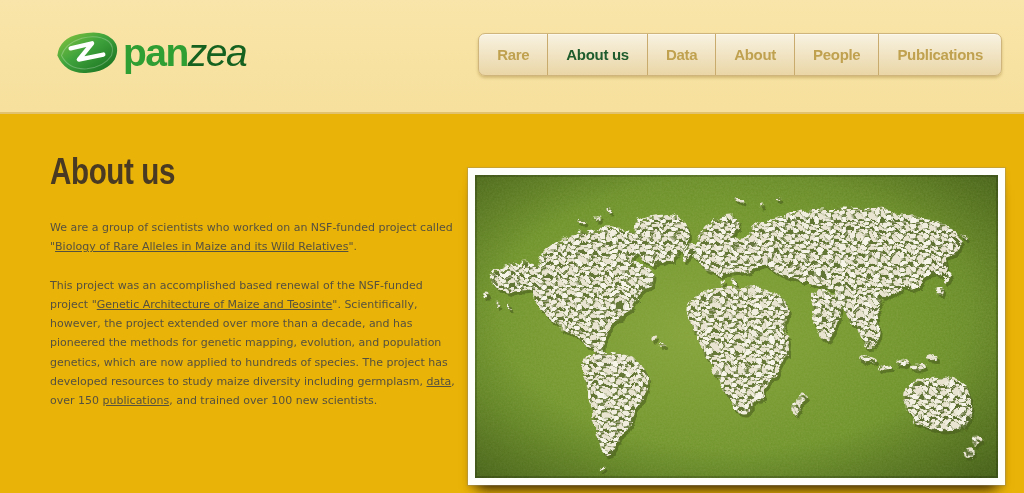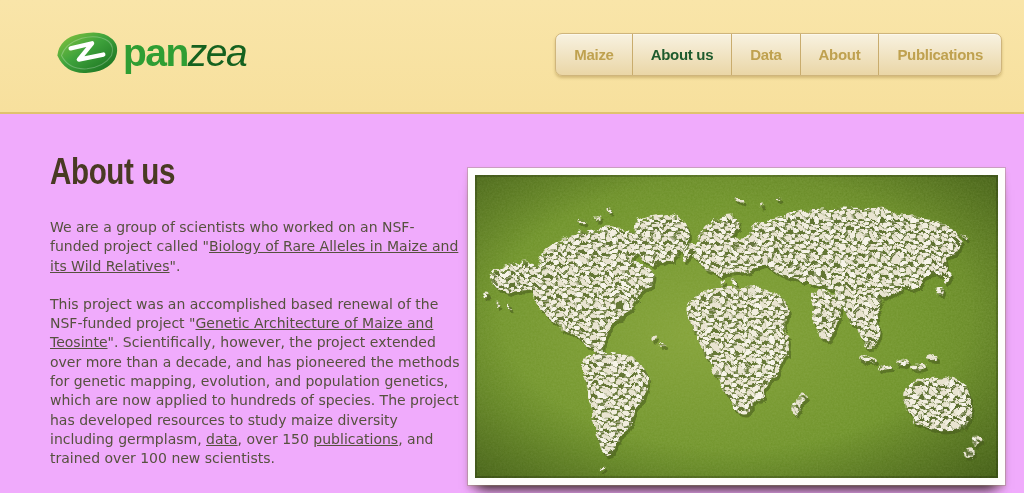--- a/index.html
+++ b/index.html
@@ -1,21 +1,21 @@
 <!DOCTYPE html>
 <html><head>
 <meta charset="utf-8">
 <style>
   html,body{margin:0;padding:0;}
   body{
     width:1024px;height:493px;overflow:hidden;
     font-family:"DejaVu Sans","Liberation Sans",sans-serif;
     background:#faeecd;
   }
-  .page{position:relative;width:1024px;height:493px;background:#f0abfc;overflow:hidden;}
+  .page{position:relative;width:1024px;height:493px;background:#eab308;overflow:hidden;}
 
   
   .site-header{
     position:relative;height:112px;
     background:linear-gradient(#f9e5a9,#f7e09d);
     border-bottom:2px solid #e0c26f;
   }
   .logo{
     position:absolute;left:55px;top:29px;
     display:flex;align-items:center;cursor:pointer;
@@ -43,21 +43,21 @@
   .nav-tab:last-child{border-right:none;border-radius:0 7px 7px 0;}
   .nav-tab.active{color:#1e5b2d;}
 
   
   .main-area{padding:37px 0 0 50px;}
   .page-title{
     margin:0;font-family:"Liberation Sans",sans-serif;font-weight:bold;
     font-size:37px;color:#493a23;letter-spacing:-0.5px;
     transform:scaleX(0.8);transform-origin:left center;white-space:nowrap;
   }
-  .text-col{width:412px;margin-top:25px;font-size:14px;line-height:19.3px;color:#56513f;}
+  .text-col{width:412px;margin-top:25px;font-size:11px;line-height:19.3px;color:#56513f;}
   .text-col p{margin:0 0 19px 0;}
   .inline-link{color:inherit;text-decoration:underline;cursor:pointer;}
 
   
   .photo-frame{
     position:absolute;left:468px;top:168px;margin:0;
     background:#fefefb;padding:7px;
     box-shadow:0 0 0 1px rgba(150,140,110,.4),
                0 13px 13px -9px rgba(20,12,2,.85),
                0 3px 5px rgba(120,90,40,.25);
@@ -83,36 +83,39 @@
         <path d="M2 26 Q4 9 24 5 Q46 0 56 10 Q64 18 58 30 Q50 42 30 43 Q10 44 2 26 Z" fill="url(#leafG)"></path>
         <path d="M6 26 Q10 14 26 9 Q42 5 52 12 Q58 17 55 26 Q48 37 31 39 Q13 40 6 26 Z" fill="none" stroke="rgba(255,255,255,0.25)" stroke-width="1"></path>
         <path d="M15 19 L36 14 L23 30 L47 25" fill="none" stroke="#ffffff" stroke-width="4.2" stroke-linecap="round" stroke-linejoin="round"></path>
       </svg>
       <span class="logo-text"><span class="logo-pan">pan</span><span class="logo-zea">zea</span></span>
     </div>
 
     <nav class="main-nav">
 
         <div class="nav-tab">
-          <span>Maize</span>
+          <span>Rare</span>
         </div>
 
         <div class="nav-tab active">
           <span>About us</span>
         </div>
 
         <div class="nav-tab">
           <span>Data</span>
         </div>
 
 
         <div class="nav-tab">
           <span>About</span>
         </div>
 
+        <div class="nav-tab">
+          <span>People</span>
+        </div>
 
         <div class="nav-tab">
           <span>Publications</span>
         </div>
       </nav>
 
   </header>
 
   <main class="main-area">
     <h1 class="page-title">About us</h1>

